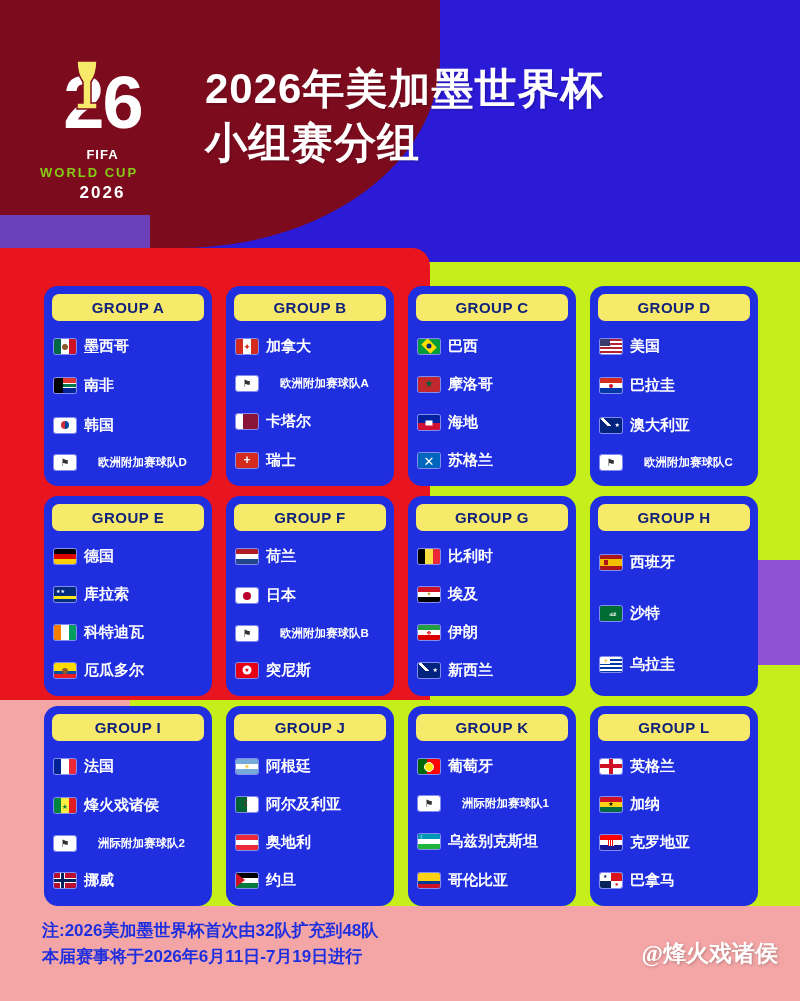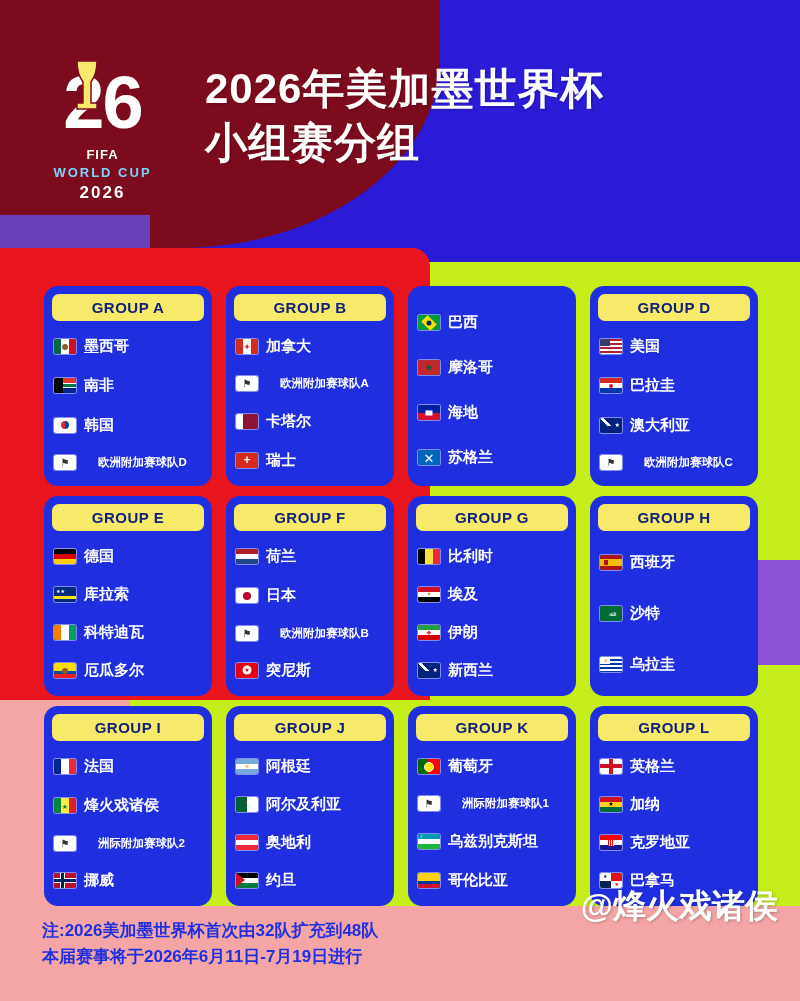--- a/index.html
+++ b/index.html
@@ -27,21 +27,21 @@
   .bg-green-bottom{position:absolute;left:110px;top:700px;width:690px;height:215px;background:#c5ee1b;}
 
   
   .header{position:absolute;left:0;top:0;width:800px;height:262px;}
   .logo{position:absolute;left:40px;top:55px;width:125px;height:135px;}
   .logo .trophy{position:absolute;left:30px;top:4px;width:34px;height:58px;}
   .logo-26{position:absolute;left:0;top:0;width:125px;height:96px;
     font-size:74px;font-weight:bold;color:#fff;letter-spacing:-2px;line-height:96px;text-align:center;}
   .logo-fifa{position:absolute;left:0;top:92px;width:125px;text-align:center;color:#fff;
     font-size:13px;font-weight:bold;letter-spacing:1px;}
-  .logo-wc{position:absolute;left:0;top:110px;width:125px;text-align:center;color:#7dd3fc;
+  .logo-wc{position:absolute;left:0;top:110px;width:125px;text-align:left;color:#84cc16;
     font-size:13px;font-weight:bold;letter-spacing:2px;}
   .logo-year{position:absolute;left:0;top:128px;width:125px;text-align:center;color:#fff;
     font-size:17px;font-weight:bold;letter-spacing:2px;}
   .title{position:absolute;left:205px;top:62px;color:#fff;font-weight:bold;font-size:42px;
     line-height:1.28;letter-spacing:1px;text-shadow:2px 2px 0 rgba(0,0,0,.12);}
 
   
   .grid{position:absolute;left:44px;top:286px;width:714px;
     display:grid;grid-template-columns:repeat(4,168px);grid-template-rows:repeat(3,200px);
     column-gap:14px;row-gap:10px;}
@@ -60,22 +60,22 @@
   .f-v3{display:flex;width:100%;height:100%;}
   .f-v3 i{flex:1;height:100%;display:block;}
   .f-h3{display:flex;flex-direction:column;width:100%;height:100%;}
   .f-h3 i{flex:1;width:100%;display:block;}
   .dot{position:absolute;left:50%;top:50%;transform:translate(-50%,-50%);}
   .pf{width:100%;height:100%;background:#fff;display:flex;align-items:center;justify-content:center;
     font-size:9px;color:#444;}
 
   
   .footer{position:absolute;left:42px;top:918px;color:#1f2fe0;font-weight:bold;font-size:17px;line-height:1.55;}
-  .watermark{position:absolute;right:22px;top:884px;color:#fff;font-size:33px;font-weight:bold;
-    text-shadow:1px 1px 3px rgba(0,0,0,.25);}
+  .watermark{position:absolute;right:22px;top:938px;color:#fff;font-size:23px;font-weight:bold;
+    text-shadow:1px 1px 3px rgba(0,0,0,.25);font-family:Liberation Serif, serif;}
 </style>
 </head>
 <body>
 
 <div class="stage">
 
   <div class="bg-base"></div>
   <div class="bg-top"></div>
   <div class="bg-maroon"></div>
   <div class="bg-purple"></div>
@@ -169,20 +169,21 @@
           <div class="team">
             <span class="flag">
               <span class="pf" style="background:#d52b1e"></span>
               <span class="dot" style="color:#fff;font-size:12px;line-height:10px;font-weight:bold">+</span>
             </span>
             <span class="tname">瑞士</span>
           </div>
         </div>
       </div>
       <div class="card">
+        <div class="card-title">GROUP C</div>
         <div class="teams">
           <div class="team">
             <span class="flag">
               <span class="pf" style="background:#009c3b"></span>
               <span class="dot" style="width:13px;height:9px;background:#ffdf00;transform:translate(-50%,-50%) rotate(45deg)"></span>
               <span class="dot" style="width:5px;height:5px;border-radius:50%;background:#002776"></span>
             </span>
             <span class="tname">巴西</span>
           </div>
           <div class="team">

